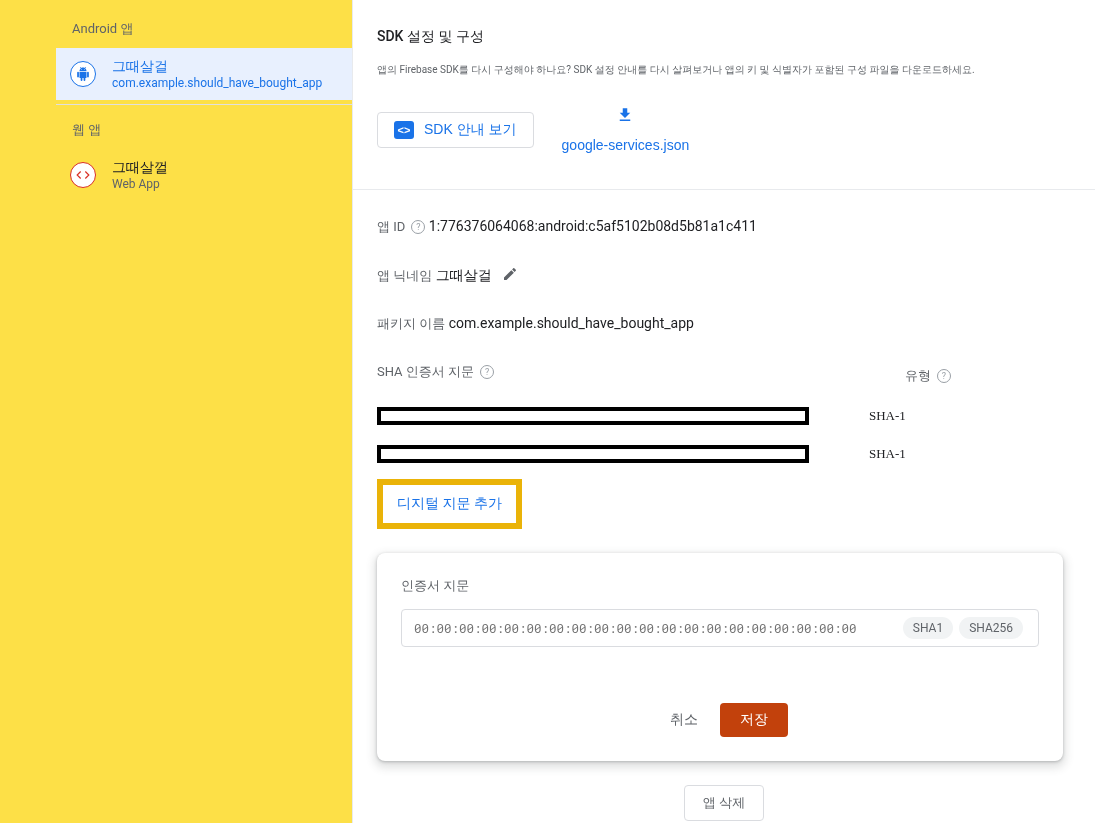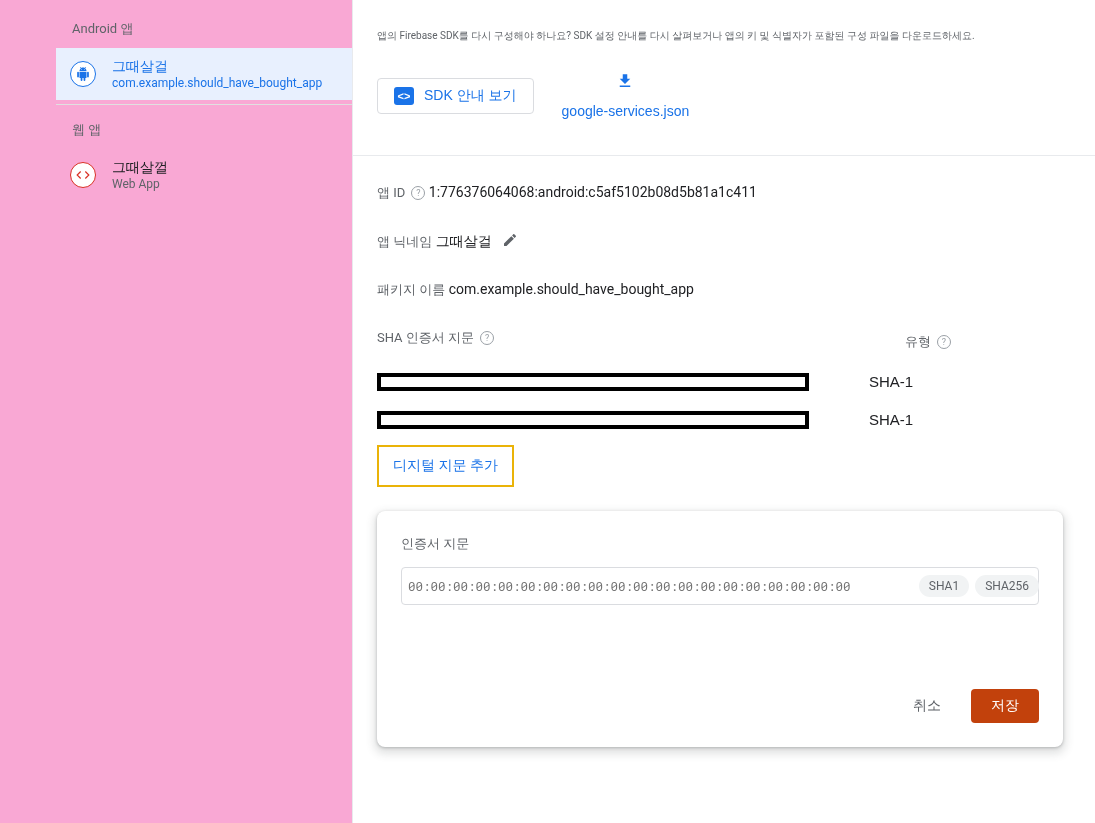--- a/index.html
+++ b/index.html
@@ -13,21 +13,21 @@
       color: #202124;
       font-size: 14px;
     }
     .container {
       display: flex;
       min-height: 823px;
     }
     .sidebar {
       width: 352px;
       padding-left: 56px;
-      background: #f9a8d4;
+      background: #fde047;
     }
     .sidebar-section {
       padding-top: 8px;
     }
     .sidebar-header {
       color: #5f6368;
       font-size: 13px;
       padding: 12px 16px 10px;
     }
     .sidebar-item {
@@ -196,26 +196,26 @@
       align-items: center;
       margin-bottom: 20px;
     }
     .sha-redacted {
       width: 432px;
       height: 18px;
       border: 4px solid #000;
       margin-right: 60px;
     }
     .sha-type {
-      font-family: Liberation Sans, sans-serif;
-      font-size: 15px;
+      font-family: Liberation Serif, serif;
+      font-size: 13px;
       color: #202124;
     }
     .add-fingerprint-wrap {
-      border: 2px solid #eab308;
+      border: 6px solid #eab308;
       display: inline-block;
       padding: 10px 14px;
       margin-top: -4px;
     }
     .add-fingerprint {
       color: #1a73e8;
       font-size: 14px;
       cursor: pointer;
     }
     .card {
@@ -233,43 +233,43 @@
     }
     .input-wrap {
       position: relative;
       display: flex;
       align-items: center;
     }
     .fingerprint-input {
       width: 100%;
       border: 1px solid #dadce0;
       border-radius: 4px;
-      padding: 10px 130px 10px 6px;
+      padding: 10px 130px 10px 12px;
       font-family: 'Roboto Mono', monospace;
       font-size: 12.5px;
       color: #9aa0a6;
     }
     .chip-group {
       position: absolute;
-      right: 0;
+      right: 16px;
       display: flex;
       gap: 6px;
     }
     .chip {
       background: #f1f3f4;
       color: #5f6368;
       font-size: 12px;
       padding: 4px 10px;
       border-radius: 12px;
     }
     .card-actions {
       display: flex;
-      justify-content: flex-end;
-      gap: 12px;
-      margin-top: 84px;
+      justify-content: center;
+      gap: 4px;
+      margin-top: 56px;
     }
     .btn-flat {
       background: none;
       border: none;
       color: #5f6368;
       font-size: 14px;
       padding: 8px 18px;
       cursor: pointer;
       border-radius: 4px;
     }
@@ -342,20 +342,21 @@
         </span>
         <div class="labels">
           <span class="title">그때살껄</span>
           <span class="subtitle">Web App</span>
         </div>
       </div>
     </div>
   </div>
 
   <div class="main">
+    <div class="section-title">SDK 설정 및 구성</div>
     <div class="section-desc">앱의 Firebase SDK를 다시 구성해야 하나요? SDK 설정 안내를 다시 살펴보거나 앱의 키 및 식별자가 포함된 구성 파일을 다운로드하세요.</div>
 
     <div class="button-row">
       <button class="outline-btn">
         <span class="code-icon">&lt;&gt;</span>
         <span>SDK 안내 보기</span>
       </button>
       <button class="text-btn">
         <span class="download-icon">
           <svg width="18" height="18" viewBox="0 0 24 24">
@@ -425,14 +426,17 @@
           <span class="chip">SHA1</span>
           <span class="chip">SHA256</span>
         </div>
       </div>
       <div class="card-actions">
         <button class="btn-flat">취소</button>
         <button class="btn-primary">저장</button>
       </div>
     </div>
 
+    <div class="delete-row">
+      <button class="delete-btn">앱 삭제</button>
+    </div>
   </div>
 </div>
 
 </body></html>

